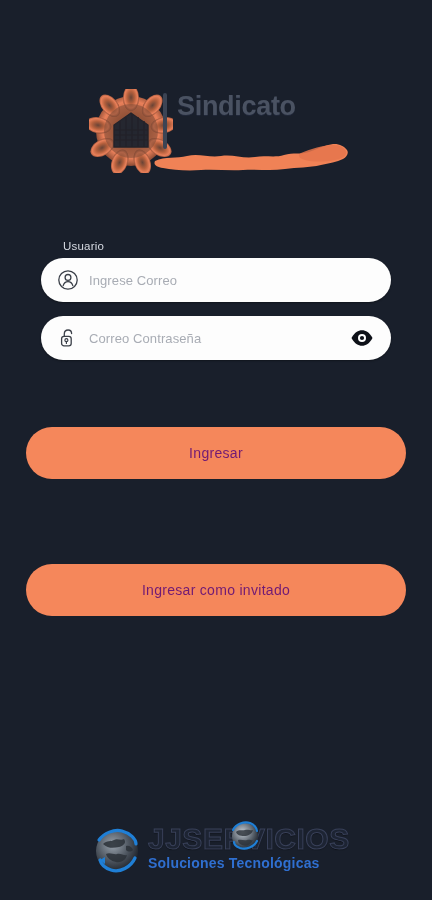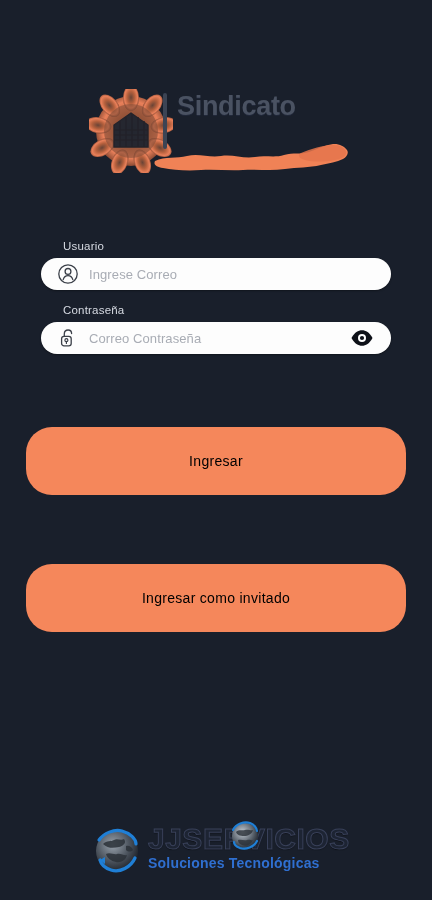--- a/index.html
+++ b/index.html
@@ -108,21 +108,21 @@
 
   .field-label {
     font-size: 11.5px;
     color: #d6dae2;
     margin: 0 0 6px 22px;
     letter-spacing: 0.2px;
   }
 
   .input-pill {
     position: relative;
-    height: 32px;
+    height: 44px;
     background: #fdfdfd;
     border-radius: 22px;
     display: flex;
     align-items: center;
     padding: 0 16px;
     box-shadow: 0 1px 2px rgba(0,0,0,0.35);
   }
 
   .input-icon {
     width: 22px;
@@ -152,26 +152,26 @@
     justify-content: center;
     cursor: pointer;
   }
 
   .gap-label { height: 14px; }
 
   
   .btn {
     display: block;
     width: 380px;
-    height: 68px;
+    height: 52px;
     margin: 0 auto;
     border: none;
     border-radius: 26px;
     background: #f5875b;
-    color: #000000;
+    color: #701a75;
     font-family: "Liberation Sans", sans-serif;
     font-size: 14px;
     letter-spacing: 0.3px;
     cursor: pointer;
     text-align: center;
     line-height: 52px;
     padding: 0;
   }
 
   .btn-login {
@@ -327,21 +327,20 @@
           <circle cx="11" cy="11" r="9.2" fill="none" stroke="#3b4049" stroke-width="1.3"></circle>
           <circle cx="11" cy="8.4" r="2.9" fill="none" stroke="#3b4049" stroke-width="1.3"></circle>
           <path d="M6.2,16.6 C7,13.8 9,12.6 11,12.6 C13,12.6 15,13.8 15.8,16.6" fill="none" stroke="#3b4049" stroke-width="1.3" stroke-linecap="round"></path>
         </svg>
       </span>
       <span class="input-text">Ingrese Correo</span>
     </div>
 
     <div class="gap-label"></div>
 
-    <div class="field-label">Contraseña</div>
 
     <div class="input-pill">
       <span class="input-icon">
         <svg viewBox="0 0 22 22" width="22" height="22">
           <path d="M7.3,9.4 L7.3,6.9 C7.3,4.6 9,3 11.1,3 C13.2,3 14.6,4.6 14.6,6.6" fill="none" stroke="#3b4049" stroke-width="1.3" stroke-linecap="round"></path>
           <rect x="4.6" y="9.4" width="9.6" height="9.4" rx="2.4" fill="none" stroke="#3b4049" stroke-width="1.3"></rect>
           <circle cx="9.4" cy="13.2" r="1.5" fill="none" stroke="#3b4049" stroke-width="1.2"></circle>
           <line x1="9.4" y1="14.4" x2="9.4" y2="16.4" stroke="#3b4049" stroke-width="1.2" stroke-linecap="round"></line>
         </svg>
       </span>

